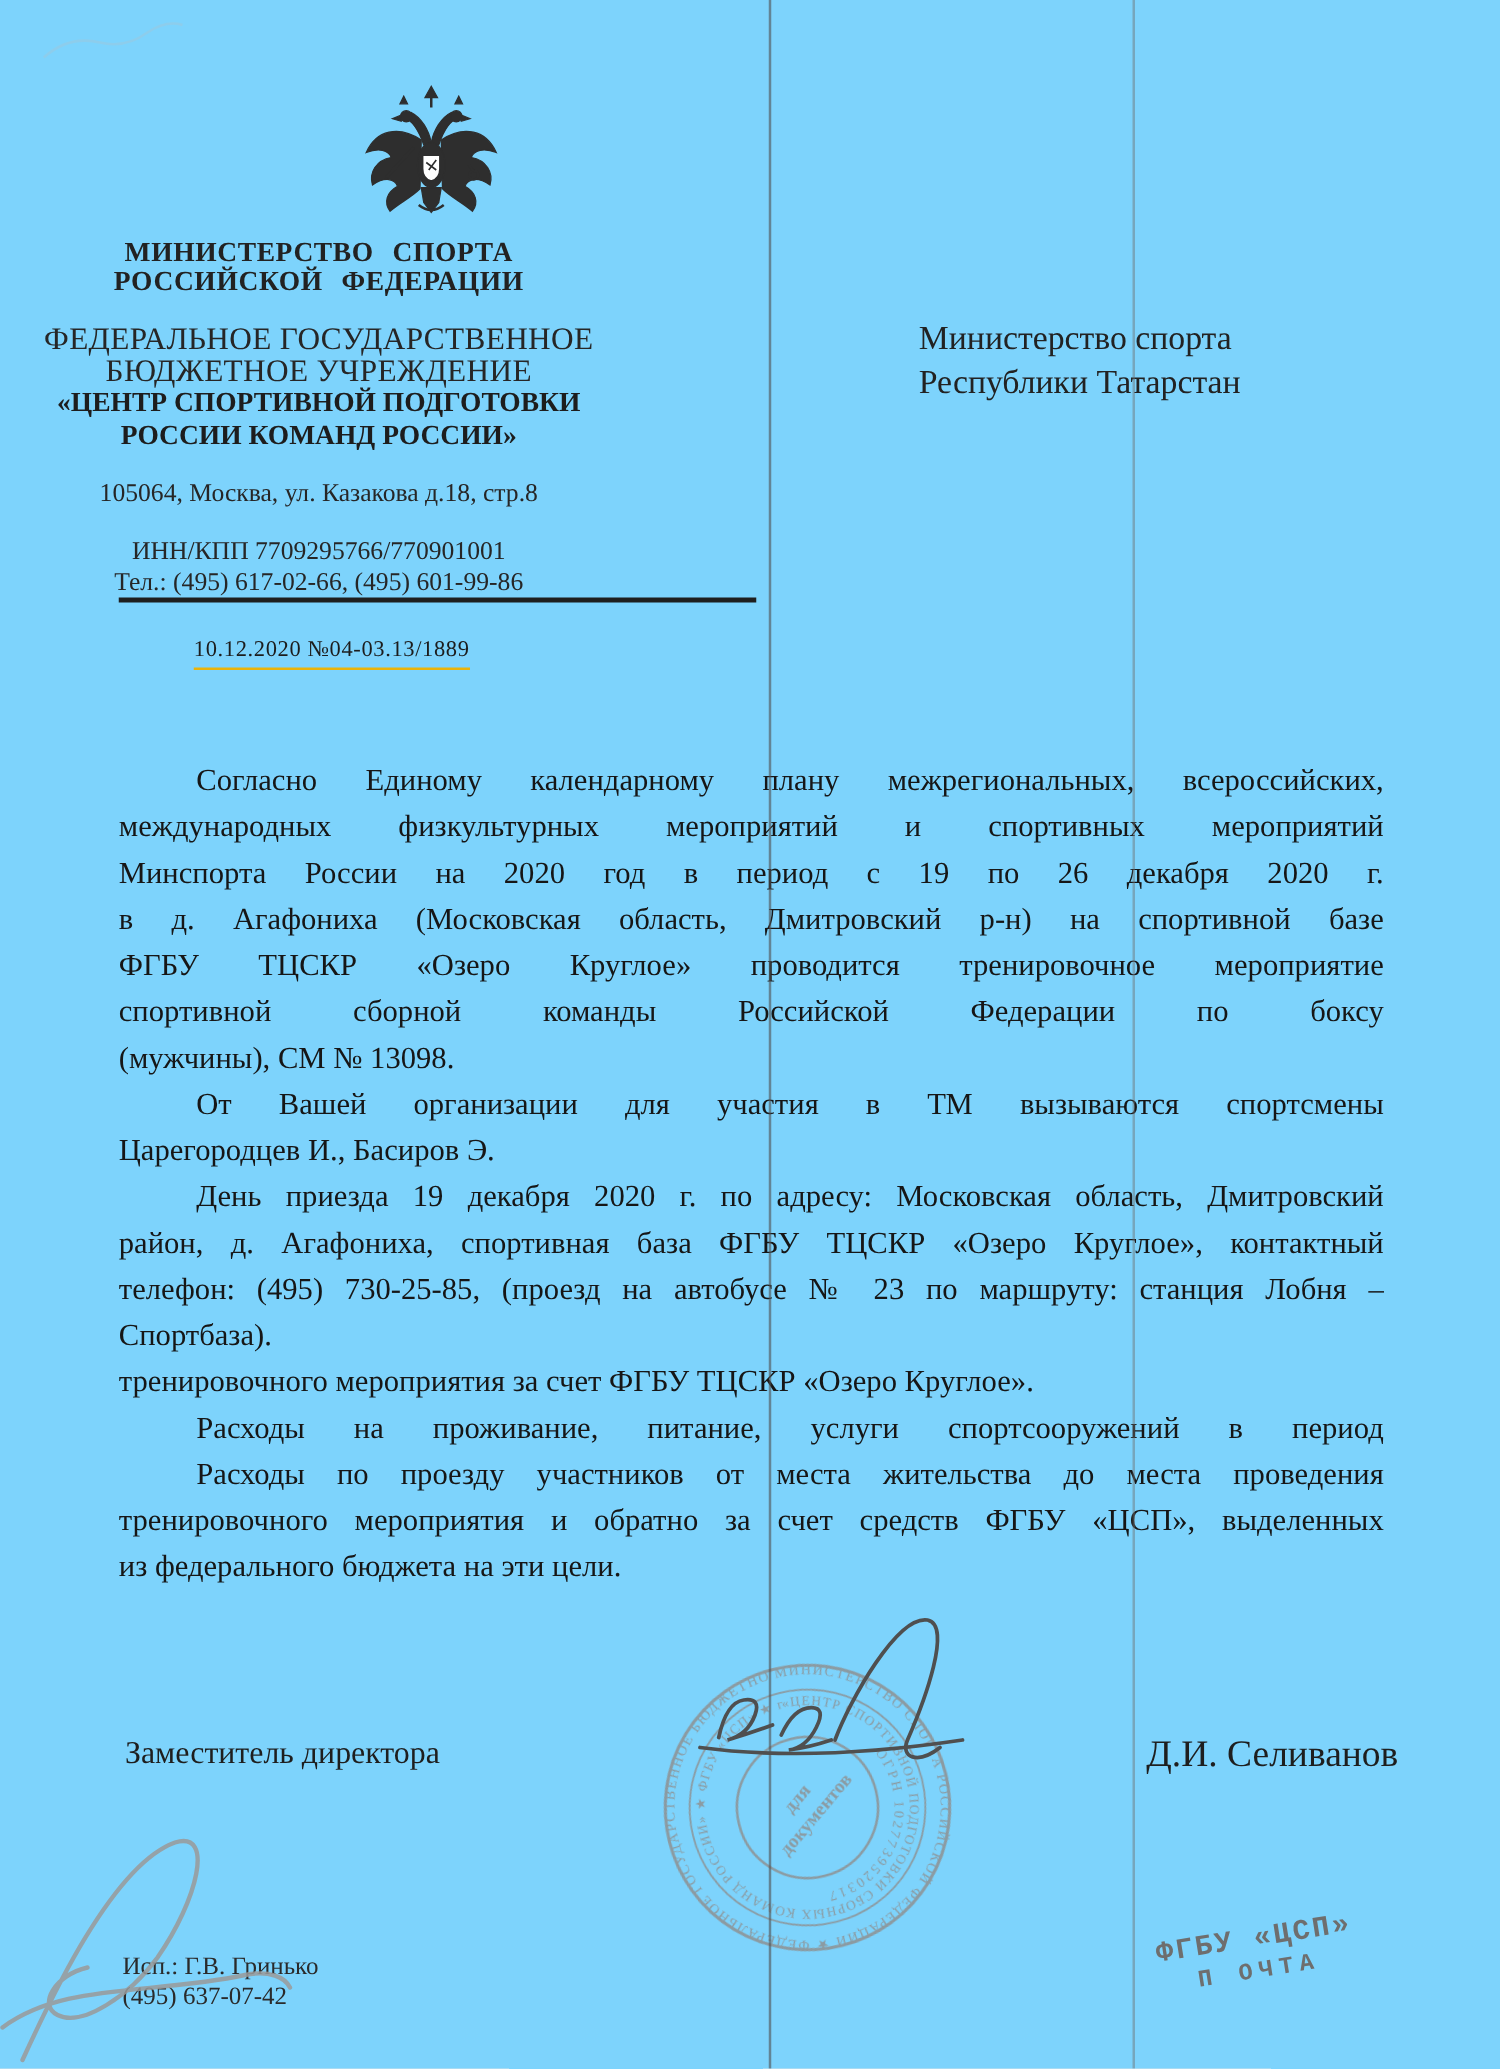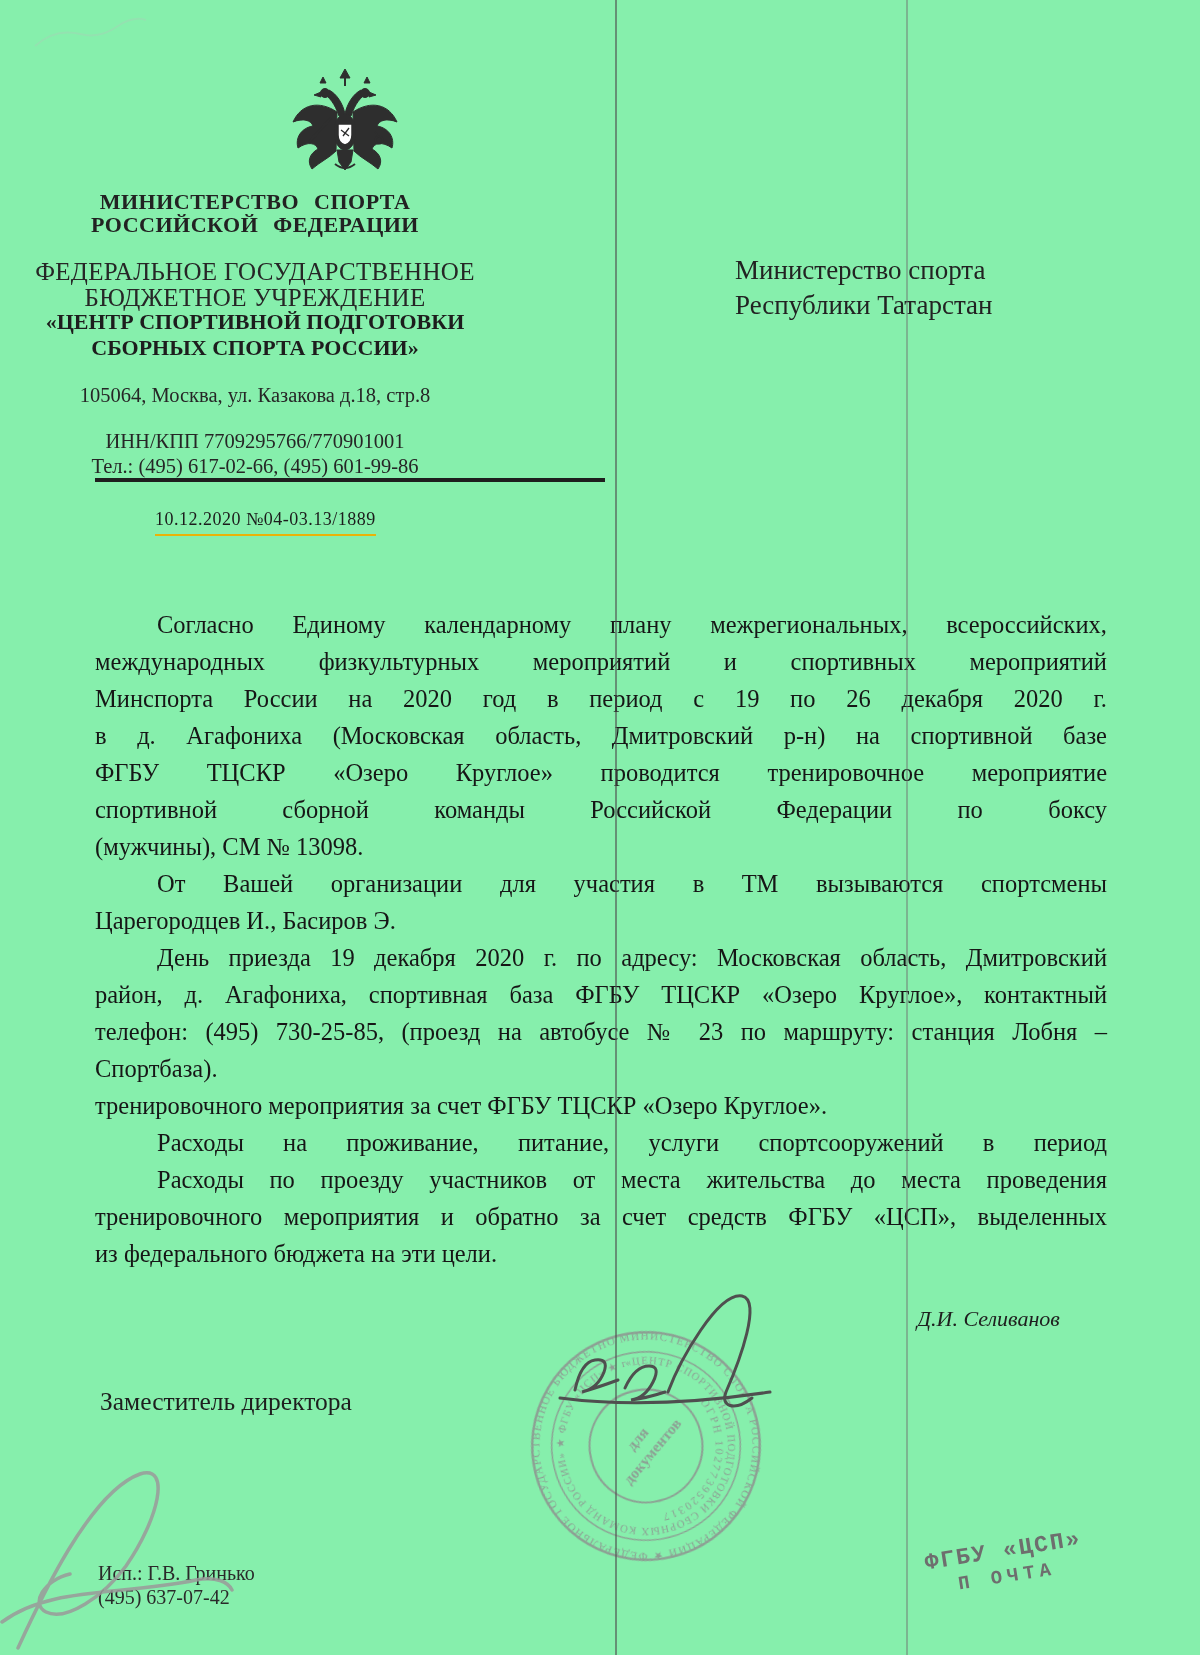--- a/index.html
+++ b/index.html
@@ -1,20 +1,20 @@
 <!DOCTYPE html>
 <html><head>
 <meta charset="utf-8">
 <style>
   html,body{margin:0;padding:0;background:#e8e8e6;}
   .page{
     position:relative;
     width:1200px;height:1655px;
     margin:0 auto;
-    background:#86efac;
+    background:#7dd3fc;
     overflow:hidden;
     font-family:"Liberation Serif", serif;
     color:#1b1b1b;
   }
   
   .scanline{position:absolute;top:0;bottom:0;width:2px;z-index:30;pointer-events:none;}
   .scanline.l1{left:615px;background:rgba(80,80,80,.60);}
   .scanline.l2{left:906px;background:rgba(110,110,110,.45);}
   .emblem{position:absolute;left:285px;top:66px;width:120px;height:124px;}
   .lh-line{position:absolute;left:0;width:510px;text-align:center;white-space:nowrap;}
@@ -41,21 +41,21 @@
   .body-text{position:absolute;left:95px;top:606px;width:1012px;font-size:24.5px;color:#161616;}
   .bline{
     height:37px;line-height:37px;white-space:nowrap;
     text-align:justify;text-align-last:justify;
   }
   .bline.end{text-align:left;text-align-last:left;}
   .bline.indent{padding-left:62px;}
 
   
   .sig-label{position:absolute;left:100px;top:1387px;font-size:25.5px;color:#1e1e1e;}
-  .sig-name{position:absolute;left:917px;top:1306px;font-size:22px;color:#1e1e1e;font-style:italic;}
+  .sig-name{position:absolute;left:917px;top:1387px;font-size:30px;color:#1e1e1e;}
 
   
   .stamp{position:absolute;left:523px;top:1323px;width:246px;height:246px;opacity:.82;transform:rotate(-14deg);z-index:5;}
   .autograph{position:absolute;left:0;top:0;width:1200px;height:1655px;z-index:6;pointer-events:none;}
 
   
   .executor{position:absolute;left:98px;top:1561px;font-size:20px;line-height:24px;color:#2a2a2a;}
 
   
   .postmark{
@@ -111,21 +111,21 @@
 
     <path d="M53 58 h14 v11 q0 8 -7 10 q-7 -2 -7 -10 Z" fill="#ffffff" stroke="#2e2e2e" stroke-width="1.5"></path>
     <path d="M56 64 l8 6 M64 62 l-6 8" stroke="#2e2e2e" stroke-width="1.3"></path>
   </svg>
 
   <div class="lh-line ministry m1">МИНИСТЕРСТВО  СПОРТА</div>
   <div class="lh-line ministry m2">РОССИЙСКОЙ ФЕДЕРАЦИИ</div>
   <div class="lh-line fgbu f1">ФЕДЕРАЛЬНОЕ ГОСУДАРСТВЕННОЕ</div>
   <div class="lh-line fgbu f2">БЮДЖЕТНОЕ УЧРЕЖДЕНИЕ</div>
   <div class="lh-line orgname o1">«ЦЕНТР СПОРТИВНОЙ ПОДГОТОВКИ</div>
-  <div class="lh-line orgname o2">СБОРНЫХ СПОРТА РОССИИ»</div>
+  <div class="lh-line orgname o2">РОССИИ КОМАНД РОССИИ»</div>
   <div class="lh-line contact c1">105064, Москва, ул. Казакова д.18, стр.8</div>
   <div class="lh-line contact c2">Тел.: (495) 617-02-66, (495) 601-99-86</div>
   <div class="lh-line contact c3">ИНН/КПП 7709295766/770901001</div>
 
   <div class="divider"></div>
 
   <div class="addressee">
     <div>Министерство спорта</div>
     <div>Республики Татарстан</div>
   </div>

